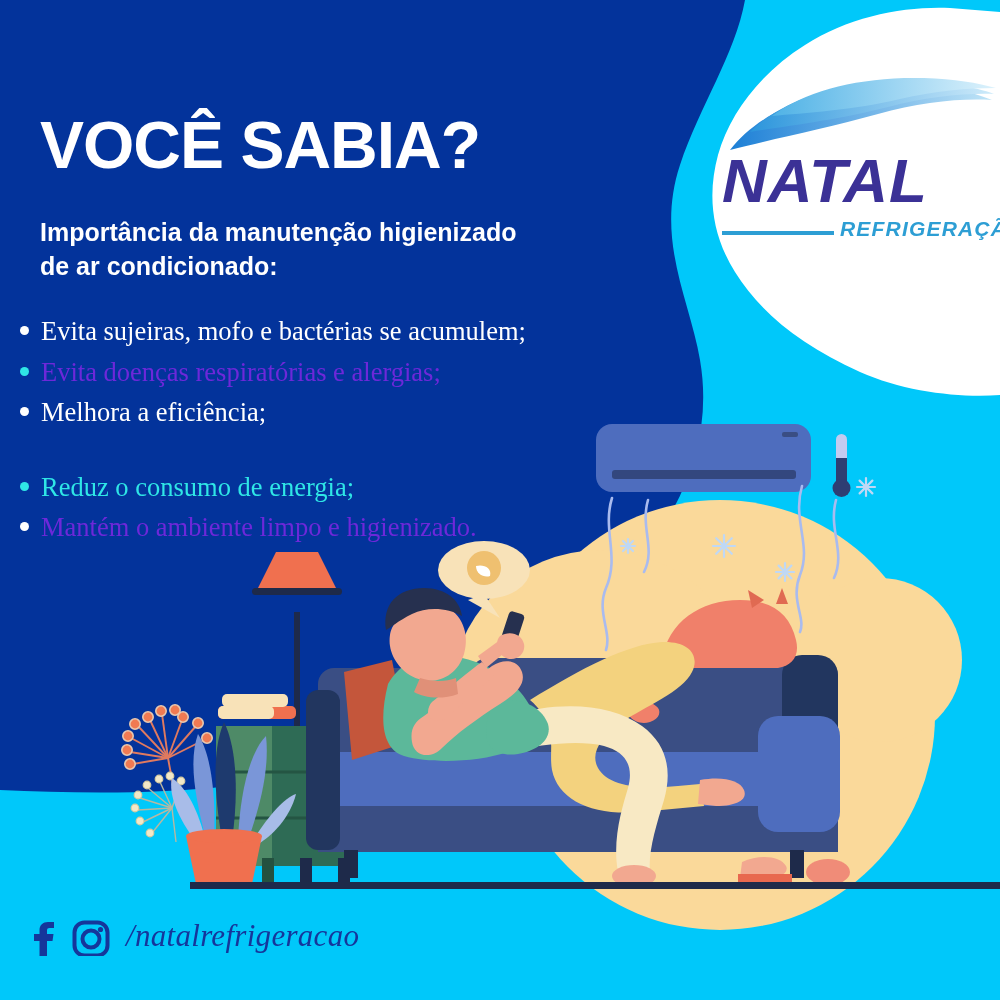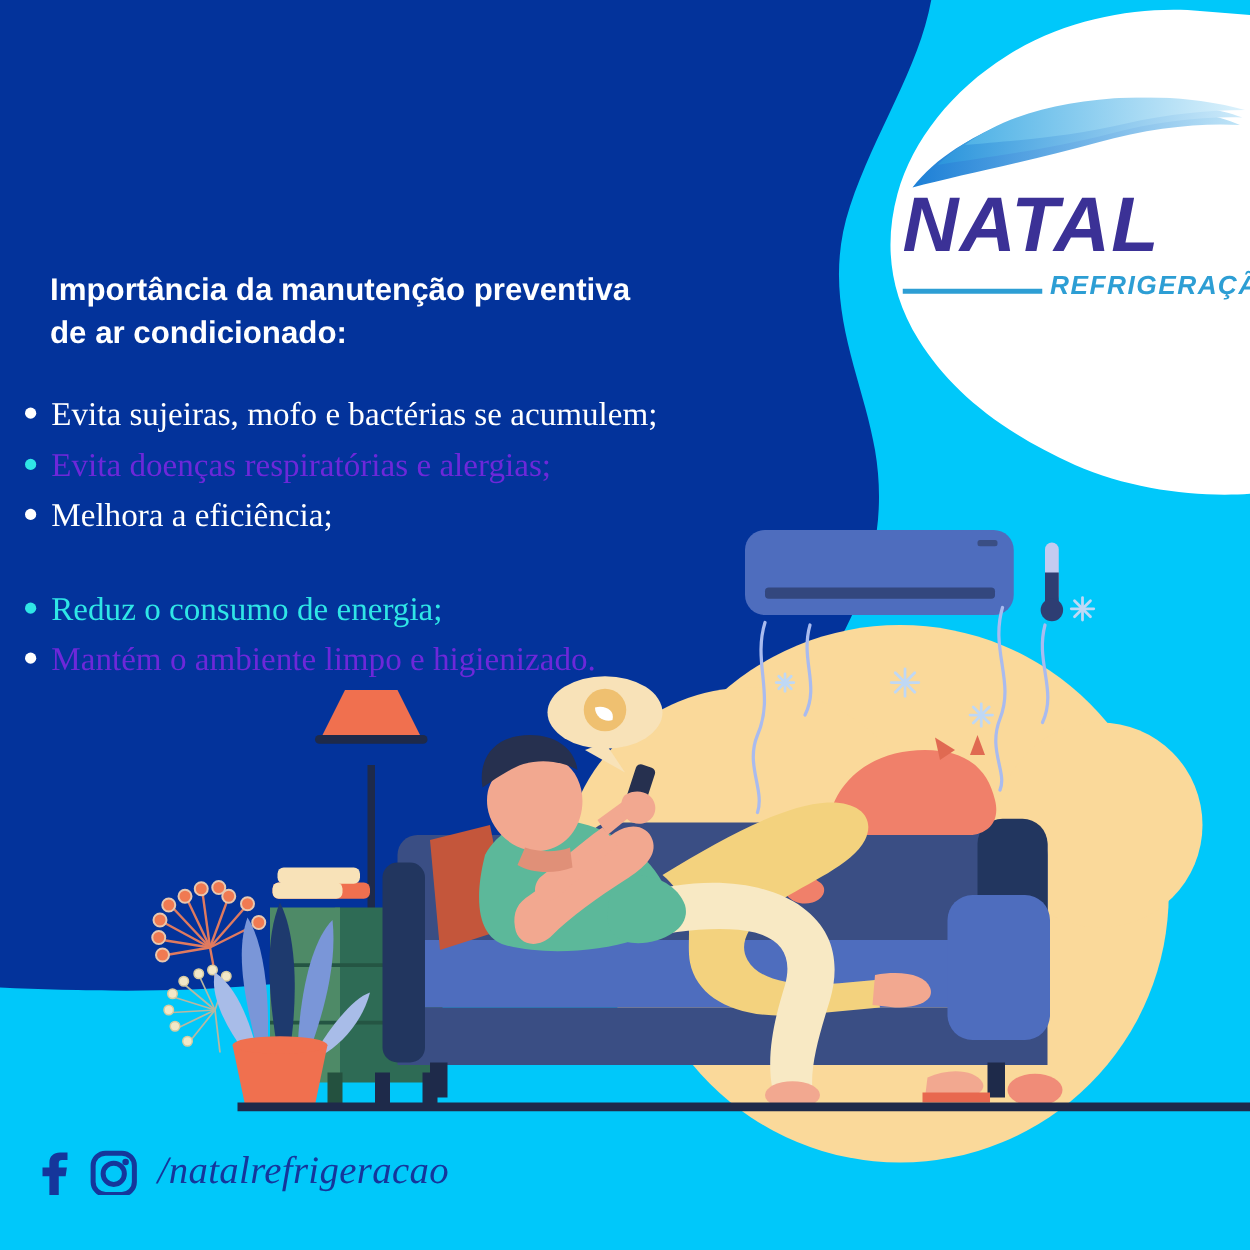--- a/index.html
+++ b/index.html
@@ -326,21 +326,22 @@
       <path d="M50,54 C80,24 132,6 190,4 C238,2 272,8 294,16 C264,15 226,19 188,29 C138,42 86,48 50,54 Z" fill="url(#sw2)"></path>
       <path d="M72,38 C104,14 150,2 204,0 C244,-1 274,4 296,10 C268,10 234,13 200,21 C154,32 104,35 72,38 Z" fill="url(#sw3)"></path>
     </svg>
     <div class="logo-natal">NATAL</div>
     <svg style="position:absolute;left:22px;top:152px" width="112" height="6">
       <rect x="0" y="1" width="112" height="4" fill="#2D9ED4"></rect>
     </svg>
     <div class="logo-sub">REFRIGERAÇÃO</div>
   </div>
 
-  <div class="subhead">Importância da manutenção preventiva
+  <div class="headline">VOCÊ SABIA?</div>
+  <div class="subhead">Importância da manutenção higienizado
 de ar condicionado:</div>
 
   <ul class="bullets">
     <li style="color: rgb(255, 255, 255);">
       <span class="dot" style="background: rgb(255, 255, 255);"></span>
       <span>Evita sujeiras, mofo e bactérias se acumulem;</span>
     </li>
     <li style="color: #6d28d9;">
       <span class="dot" style="background: rgb(47, 230, 230);"></span>
       <span>Evita doenças respiratórias e alergias;</span>

